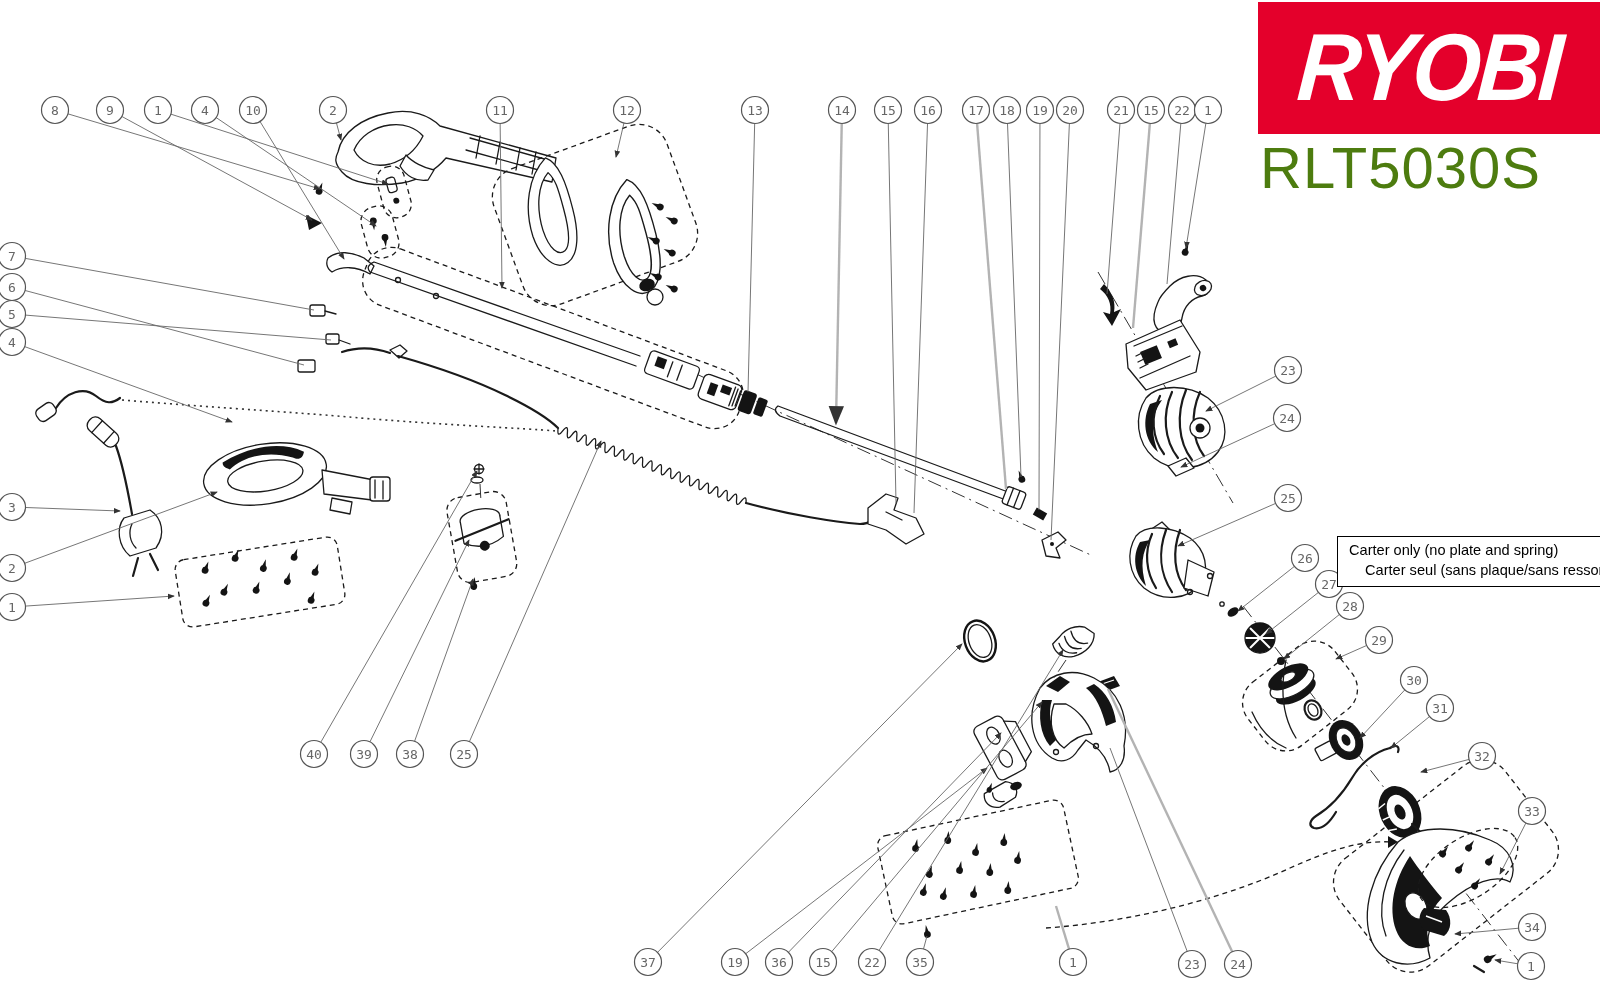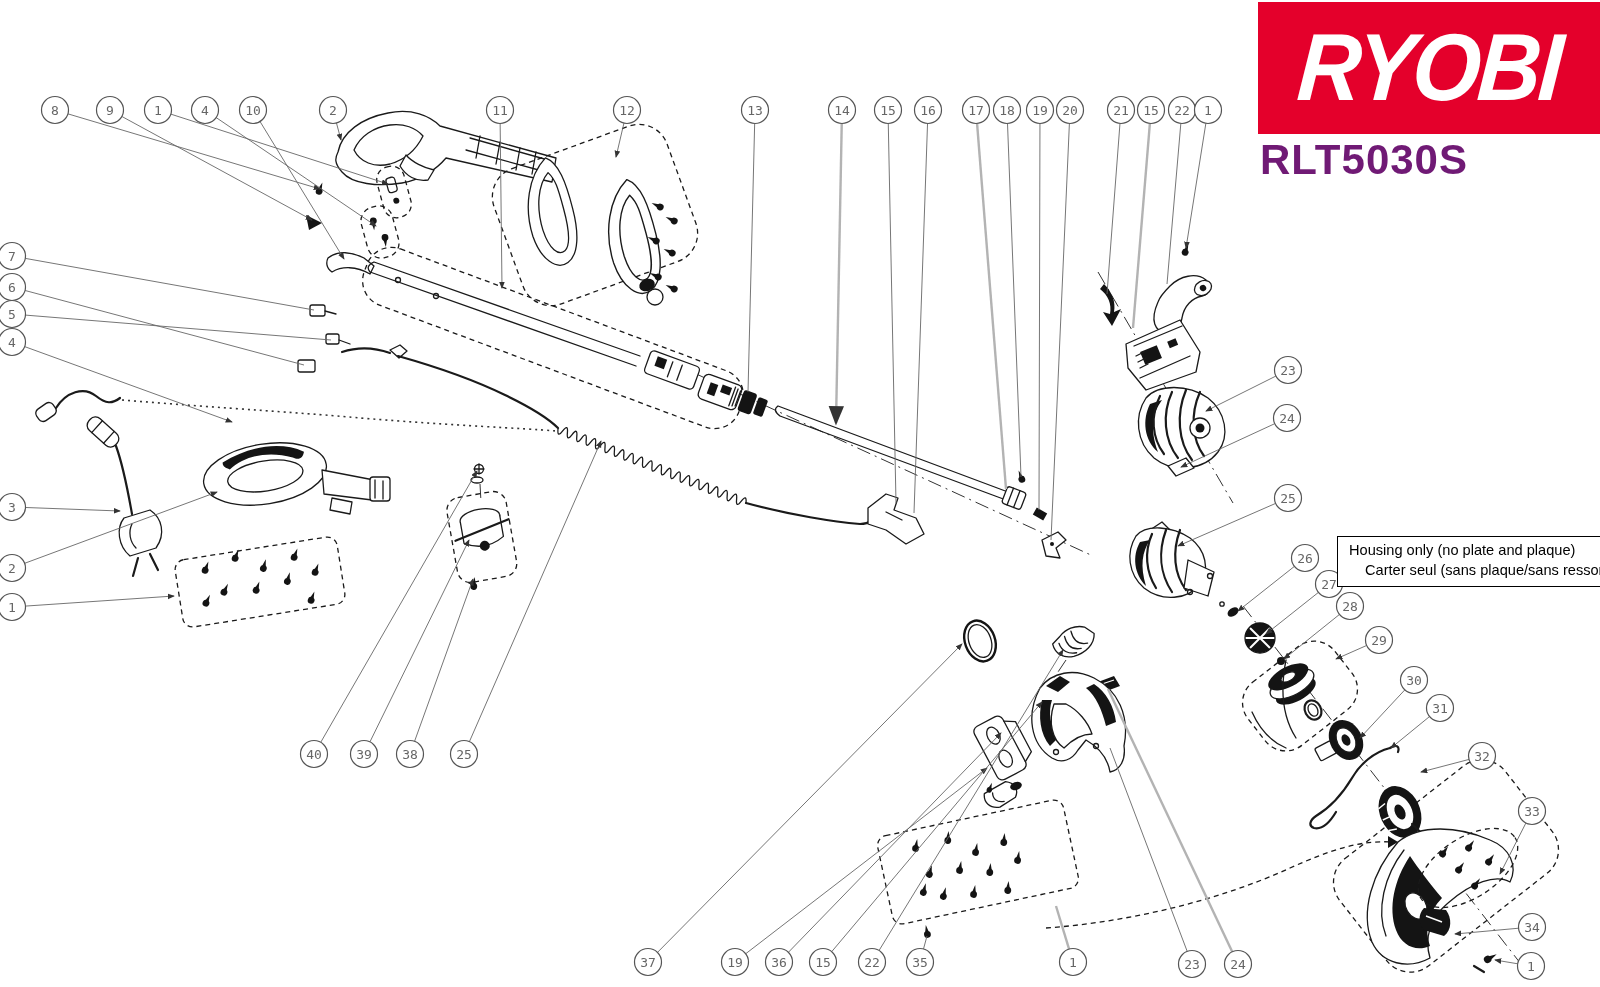--- a/index.html
+++ b/index.html
@@ -5,22 +5,22 @@
   html,body{margin:0;padding:0;background:#fff;}
   .stage{position:relative;width:1600px;height:987px;background:#ffffff;overflow:hidden;
          font-family:"Liberation Sans",sans-serif;}
   .stage svg{position:absolute;left:0;top:0;}
 
   
   .logo-box{position:absolute;left:1258px;top:2px;width:342px;height:132px;
             display:flex;align-items:center;justify-content:center;}
   .logo-text{color:#fff;font-weight:bold;font-style:italic;font-size:88px;
              letter-spacing:-3px;transform:skewX(-4deg) scaleY(1.08);line-height:1;}
-  .model-text{position:absolute;left:1260px;top:139px;font-size:42px;font-weight:bold;
-              color:#701a75;letter-spacing:1px;line-height:1;}
+  .model-text{position:absolute;left:1260px;top:139px;font-size:58px;font-weight:normal;
+              color:#4d7c0f;letter-spacing:1px;line-height:1;}
 
   
   .note-box{position:absolute;left:1337px;top:536px;width:263px;height:46px;
             border:1.6px solid #000;background:#fff;font-size:14.6px;color:#000;
             line-height:20px;padding-top:3px;white-space:nowrap;overflow:hidden;}
   .note-line1{padding-left:11px;}
   .note-line2{padding-left:27px;}
 
   
   .ln{fill:none;stroke:#1a1a1a;stroke-width:1.3;stroke-linejoin:round;stroke-linecap:round;}
@@ -643,17 +643,17 @@
         </g>
       </g>
   </svg>
 
   <div class="logo-box" style="background: rgb(228, 0, 43);">
     <span class="logo-text">RYOBI</span>
   </div>
   <div class="model-text">RLT5030S</div>
 
   <div class="note-box">
-    <div class="note-line1">Housing only (no plate and plaque)</div>
+    <div class="note-line1">Carter only (no plate and spring)</div>
     <div class="note-line2">Carter seul (sans plaque/sans ressort)</div>
   </div>
 
 </div>
 
 </body></html>

